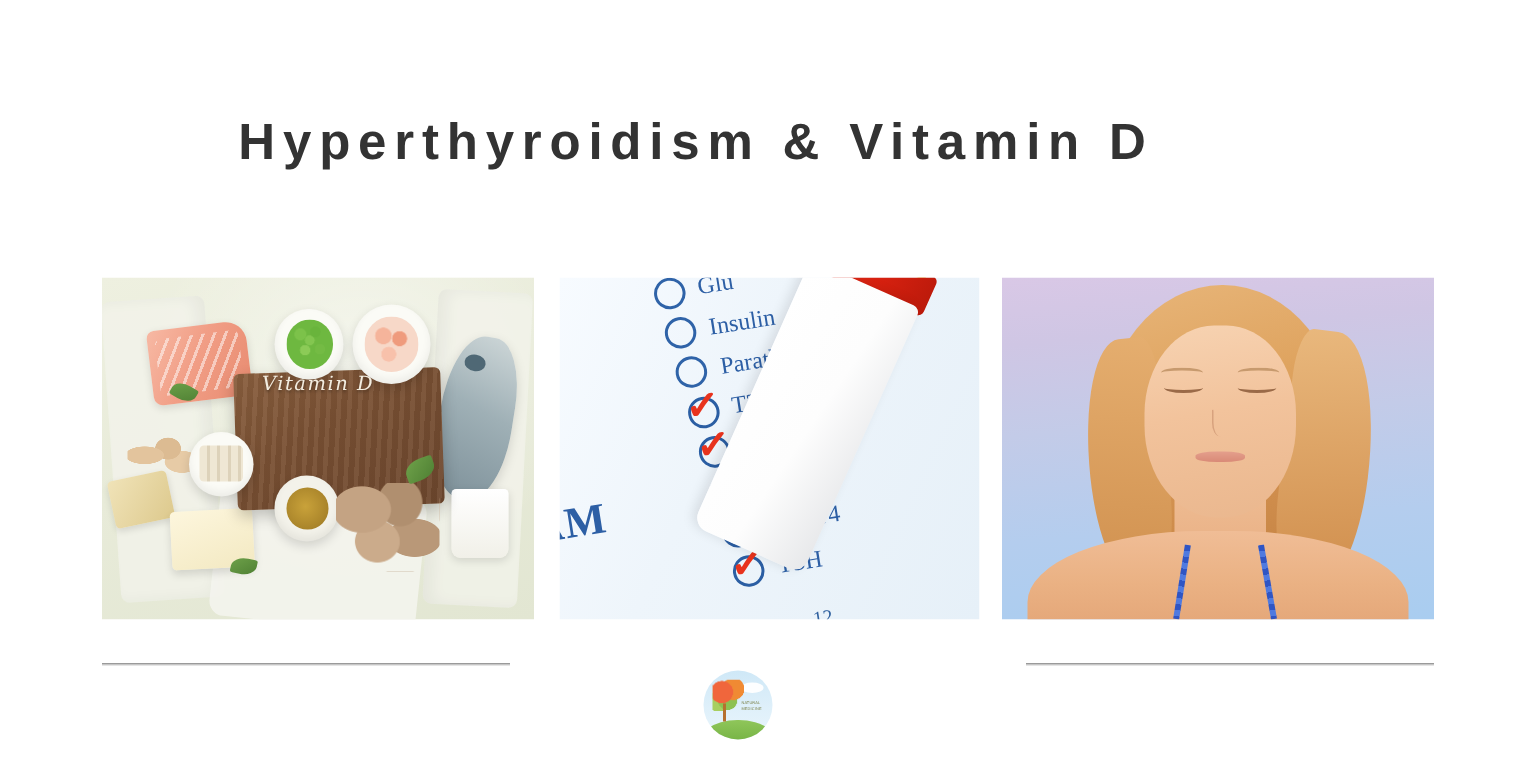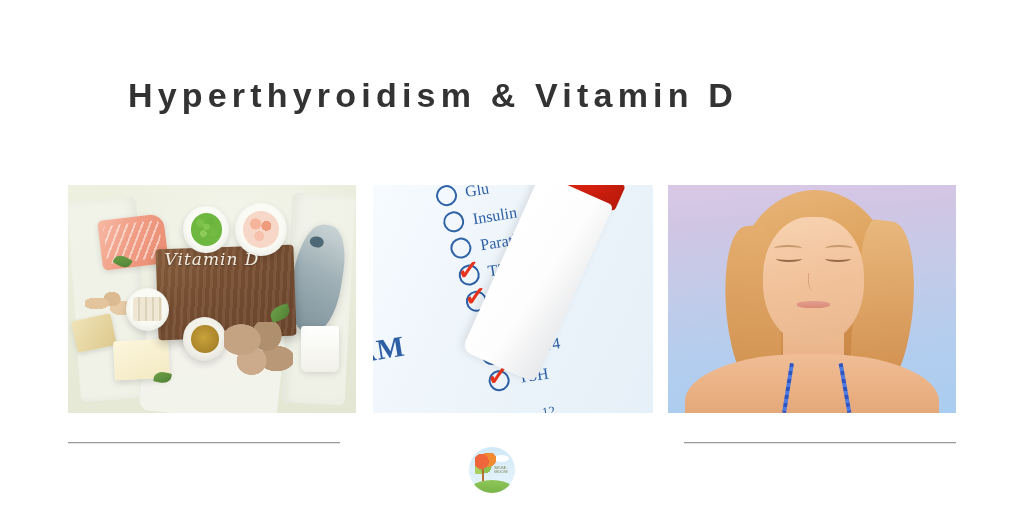--- a/index.html
+++ b/index.html
@@ -22,20 +22,21 @@
     left: 0;
     top: 76px;
     width: 866px;
     text-align: center;
     font-family: "Liberation Sans", sans-serif;
     font-size: 34px;
     font-weight: bold;
     letter-spacing: 5.2px;
     color: #333333;
     white-space: nowrap;
+    padding-left: 31px;
   }
 
   
   .panel {
     position: absolute;
     top: 185px;
     height: 228px;
     overflow: hidden;
   }
   .panel-1 { left: 68px;  width: 288px; }
@@ -72,21 +73,21 @@
   .board::after{
     content:""; position:absolute; inset:0; border-radius:4px;
     background: repeating-linear-gradient(95deg, rgba(255,255,255,.05) 0 3px, rgba(0,0,0,.05) 3px 7px);
   }
   .board-text {
     position: absolute;
     left: 0; right: 0; top: 28%;
     text-align: center;
     font-family: "DejaVu Serif", serif;
     font-style: italic;
-    font-size: 17px;
+    font-size: 13px;
     color: #f3ede0;
     letter-spacing: 1px;
     text-shadow: 0 1px 2px rgba(0,0,0,.35);
     z-index: 2;
   }
 
   .salmon {
     position:absolute; left:11%; top:14%; width:23%; height:22%;
     background: linear-gradient(120deg,#f7b9a4 0%, #f19e86 45%, #e88b70 100%);
     border-radius: 5px 14px 8px 6px;

